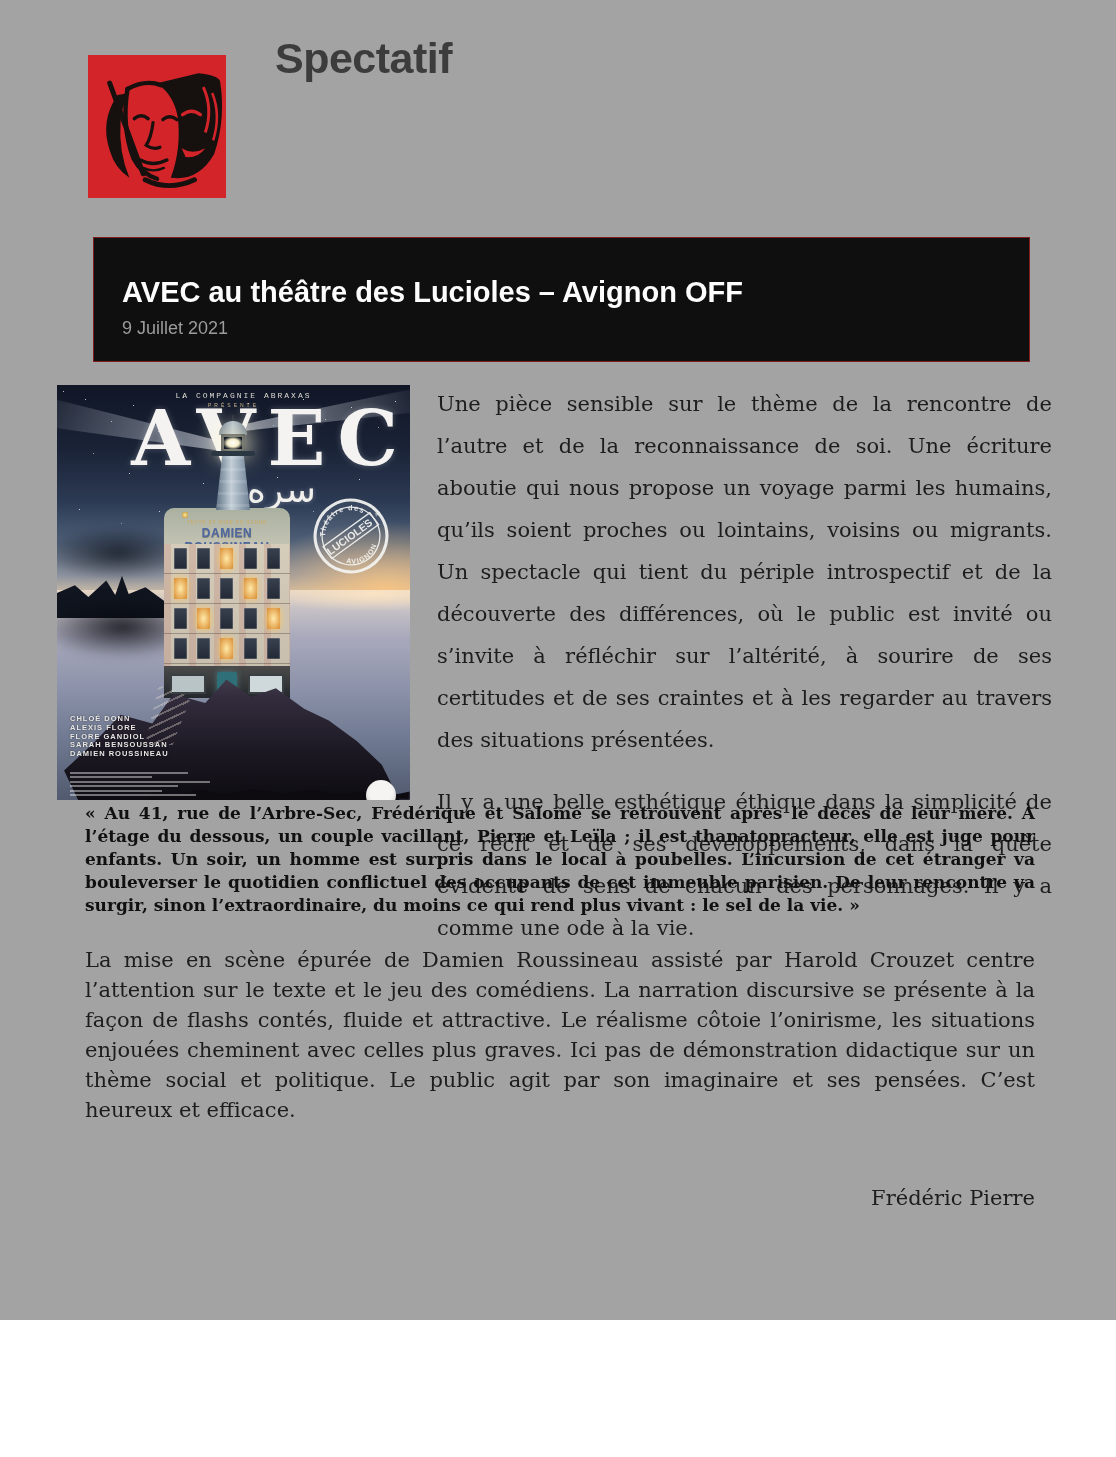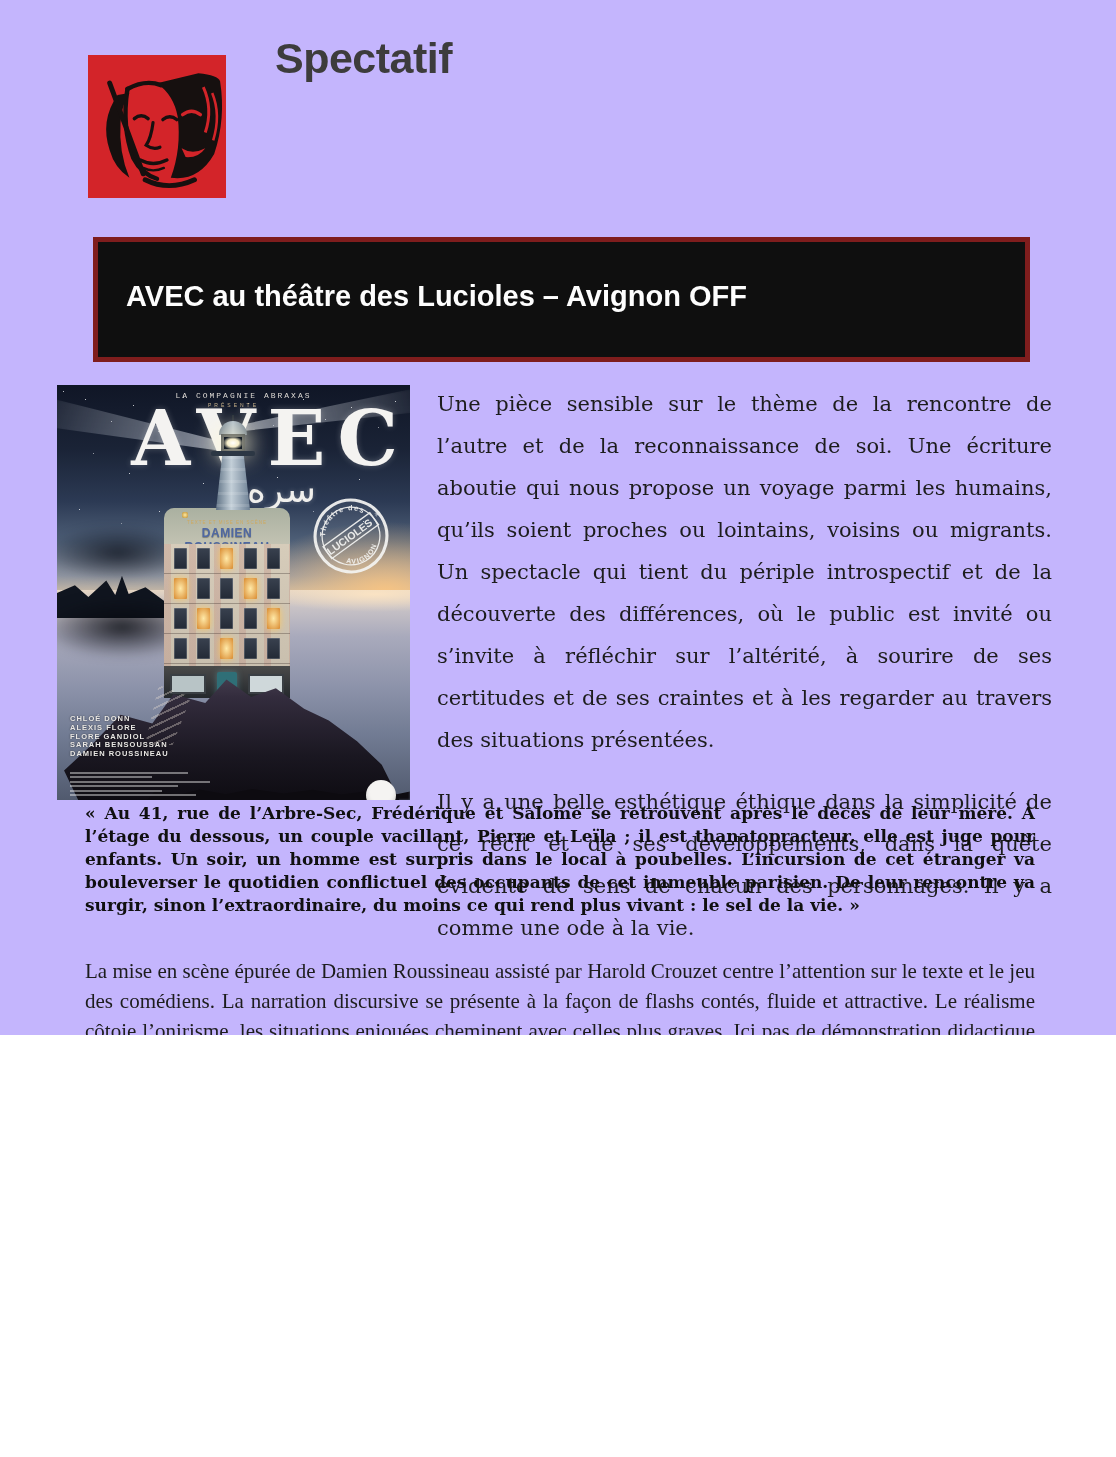--- a/index.html
+++ b/index.html
@@ -1,20 +1,20 @@
 <!DOCTYPE html>
 <html lang="fr"><head>
 <meta charset="utf-8">
 <style>
   * { box-sizing: border-box; margin: 0; padding: 0; }
   html,body { background:#ffffff; }
   .page {
     position: relative;
-    width: 1116px; height: 1035px;
-    background: #c4b5fd;
+    width: 1116px; height: 1320px;
+    background: #a3a3a3;
     font-family: "DejaVu Serif", serif;
     color: #1d1d1d;
     overflow: hidden;
   }
 
   
   .logo {
     position: absolute; left: 88px; top: 55px;
     width: 138px; height: 143px;
     background: #d32429;
@@ -26,21 +26,21 @@
     font-family: "Liberation Sans", sans-serif;
     font-size: 43px; font-weight: 700; letter-spacing: -0.5px;
     color: #3d3c3c; line-height: 1;
   }
 
   
   .banner {
     position: absolute; left: 93px; top: 237px;
     width: 937px; height: 125px;
     background: #0f0f0f;
-    border: 5px solid #7f1d1d;
+    border: 1px solid #7f1d1d;
     padding: 39px 0 0 28px;
   }
   .banner-title {
     font-family: "Liberation Sans", sans-serif;
     font-size: 29px; font-weight: 700; color: #fdfdfd;
     line-height: 1.1; letter-spacing: 0;
   }
   .banner-date {
     font-family: "Liberation Sans", sans-serif;
     font-size: 18px; color: #9b9b9b; margin-top: 9px;
@@ -54,21 +54,21 @@
   .intro-col p { margin: 0 0 20px 0; }
   .quote {
     position: absolute; left: 85px; top: 802px; width: 950px;
     font-size: 17px; line-height: 23px; font-weight: 700;
     text-align: justify; color: #101010;
   }
   .body-col {
     position: absolute; left: 85px; top: 941px; width: 950px;
     font-size: 21px; line-height: 30px; text-align: justify;
   }
-  .body-col p { margin: 15px 0 23px 0; font-family: Liberation Serif, serif; }
+  .body-col p { margin: 4px 0 23px 0; }
   .signature { text-align: right; margin-top: 58px; font-size: 21px; }
 
   
   .poster {
     position: absolute; left: 57px; top: 385px;
     width: 353px; height: 415px;
     overflow: hidden; background: #101626;
   }
   .poster * { position: absolute; }
   .sky {
@@ -246,20 +246,21 @@
 
       <path d="M30,38 Q12,64 22,94 Q27,112 42,122 Q31,96 33,66 Q34,48 42,36 Z" fill="#16100f"></path>
       <path d="M22,26 L56,118" stroke="#16100f" stroke-width="5" stroke-linecap="round"></path>
       <path d="M58,124 Q82,136 108,124" stroke="#16100f" stroke-width="5" fill="none" stroke-linecap="round"></path>
     </svg>
   </a>
   <h1 class="site-title">Spectatif</h1>
 
   <div class="banner">
     <h2 class="banner-title">AVEC au théâtre des Lucioles – Avignon OFF</h2>
+    <div class="banner-date">9 Juillet 2021</div>
   </div>
 
   <div class="poster">
     <div class="sky"></div>
     <div class="stars"></div>
     <div class="cloud-a"></div>
     <div class="sea"></div>
     <div class="island"></div>
     <div class="cloud-b"></div>
     <div class="beam-left"></div>

